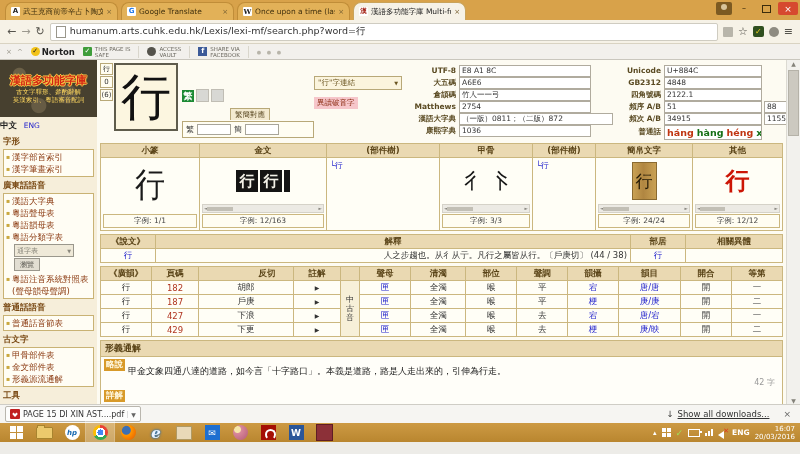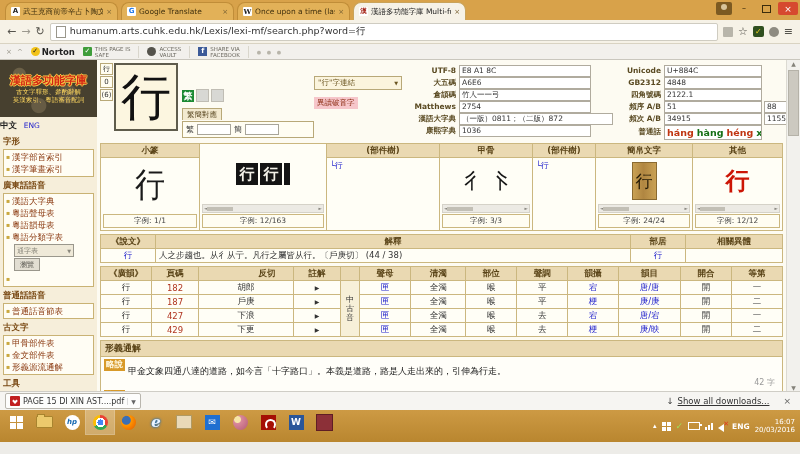--- a/index.html
+++ b/index.html
@@ -80,21 +80,21 @@
   .minicol{width:13px;flex:none;margin-right:1px;}
   .minicell{border:1px solid #b8a878;background:#fffdf0;font-size:7px;color:#333;text-align:center;line-height:10px;margin-bottom:1px;}
   .charbox{width:60px;height:64px;flex:none;background:#fcf6e0;border:2px solid #5f5c4c;
            display:flex;align-items:center;justify-content:center;font-size:50px;color:#111;
            font-family:"DejaVu Serif","Liberation Serif",serif;line-height:1;}
   .midcol{width:132px;flex:none;padding:26px 0 0 4px;}
   .badgerow{display:flex;gap:2px;align-items:center;}
   .tradbadge{width:12px;height:12px;background:#1c8a34;color:#fff;font-size:9px;line-height:12px;text-align:center;font-weight:bold;}
   .greybox{width:11px;height:11px;background:#d8d8d4;border:1px solid #c0bdb4;}
   .tstab{display:inline-block;margin-top:3px;border:1px solid #b8a878;border-bottom:none;background:#f3ead0;
-         font-size:7.5px;color:#55431c;padding:0 4px;line-height:11px;}
+         font-size:7.5px;color:#55431c;padding:0 4px;line-height:11px;margin-left:48px;}
   .tsbody{border:1px solid #b8a878;background:#fffdf2;display:flex;align-items:center;gap:3px;padding:2px 3px;font-size:8px;color:#333;}
   .tsinput{width:32px;height:9px;background:#fff;border:1px solid #a8a59a;}
   .linkscol{width:88px;flex:none;padding-top:13px;}
   .seldrop{height:12px;border:1px solid #b8a878;background:#fbf4dd;color:#6a5420;font-size:7.5px;
            display:flex;align-items:center;justify-content:space-between;padding:0 3px;}
   .pinklink{margin-top:4px;background:#f6c6ca;color:#8a2a10;font-size:7.5px;display:inline-block;padding:1px 3px;}
   .codes{flex:none;display:flex;flex-direction:column;padding-top:2px;}
   .crow{display:flex;align-items:center;height:11px;margin-bottom:1px;}
   .clabel{text-align:right;font-size:7.5px;font-weight:bold;color:#5a4a22;padding-right:3px;white-space:nowrap;flex:none;}
   .cval{height:10px;background:#fff;border:1px solid #b0ab9e;font-size:7.5px;color:#333;padding:0 2px;
@@ -124,21 +124,21 @@
   .flip{transform:scaleX(-1);display:inline-block;}
   .silk{width:23px;height:36px;background:linear-gradient(90deg,#c9a154,#b08641 45%,#c9a154);border:1px solid #8a6a30;
         color:#241a06;font-size:17px;display:flex;align-items:center;justify-content:center;font-family:"DejaVu Serif",serif;}
   .redchar{font-family:"DejaVu Serif",serif;font-size:24px;font-weight:bold;color:#cc1505;}
 
   
   table{border-collapse:collapse;width:100%;}
   .dicttable{margin-top:3px;}
   .dicttable th{background:#ead9b2;border:1px solid #cbb77f;font-size:8.5px;color:#5a4418;padding:0 2px;height:13px;font-weight:bold;}
   .dicttable td{background:#fffef6;border:1px solid #cbb77f;font-size:8.5px;color:#333;padding:0 3px;height:13px;text-align:center;}
-  td.blue{color:#2222cc;} td.red{color:#b0341f;} td.left{text-align:left;margin-top:24px;}
+  td.blue{color:#2222cc;} td.red{color:#b0341f;} td.left{text-align:right;margin-top:24px;}
   td.era{width:13px;background:#f7f0d8;font-size:8px;line-height:9px;padding:0 2px;word-break:break-all;}
 
   
   .xing{margin-top:3px;border:1px solid #cbb77f;}
   .xhead{background:#ead9b2;border-bottom:1px solid #cbb77f;font-weight:bold;color:#5a4418;font-size:9px;padding:1px 4px;}
   .xbody{background:#fffef9;padding:2px 3px 0;}
   .chip{display:inline-block;background:#d89a2a;color:#fff8e0;font-weight:bold;font-size:8.5px;padding:0 2px;margin-right:3px;vertical-align:top;}
   .xtext{font-size:9px;color:#222;line-height:12px;}
   .xcount{text-align:right;color:#999;font-size:8px;line-height:10px;padding-right:4px;}
   .xrow{margin-bottom:2px;}
@@ -148,21 +148,21 @@
   .dlchip{margin-left:5px;height:14px;background:#fdfdfc;border:1px solid #b9b6ae;border-radius:2px;
           display:flex;align-items:center;gap:3px;padding:0 4px;font-size:8px;color:#333;}
   .pdficon{width:10px;height:10px;background:#c11f1f;border-radius:1px;position:relative;flex:none;}
   .pdficon:after{content:"";position:absolute;left:3px;top:3px;border-left:2px solid #fff;border-bottom:2px solid #fff;width:2px;height:2px;transform:rotate(-45deg);}
   .dlcaret{font-size:6px;color:#666;border-left:1px solid #ddd;padding-left:3px;}
   .showall{margin-left:auto;display:flex;align-items:center;gap:4px;font-size:8.5px;color:#333;}
   .showall .lbl{text-decoration:underline;}
   .shelfclose{color:#666;font-size:9px;margin:0 9px 0 14px;}
 
   
-  .taskbar{height:32px;background:linear-gradient(#cd9a44,#b9862f);display:flex;padding-left:2px;flex:none;}
+  .taskbar{height:19px;background:linear-gradient(#cd9a44,#b9862f);display:flex;align-items:center;padding-left:2px;flex:none;}
   .tbi{width:28px;height:24px;display:flex;align-items:center;justify-content:center;flex:none;}
   .tbi.active{background:rgba(255,255,255,.28);outline:1px solid rgba(255,255,255,.4);}
   .winlogo{display:grid;grid-template-columns:6px 6px;grid-template-rows:6px 6px;gap:1px;}
   .winlogo i{background:#fff;}
   .folder{width:15px;height:10px;background:#ecc96c;border:1px solid #a8842e;border-radius:1px;position:relative;}
   .folder:before{content:"";position:absolute;top:-3px;left:0;width:6px;height:2px;background:#ecc96c;border:1px solid #a8842e;border-bottom:none;}
   .hpcirc{width:15px;height:15px;border-radius:50%;background:#fff;color:#1668b0;font-size:7px;font-weight:bold;
           display:flex;align-items:center;justify-content:center;font-style:italic;}
   .chromeicon{width:15px;height:15px;border-radius:50%;
       background:radial-gradient(circle,#4285f4 0 3px,#fff 3px 4.5px,transparent 4.5px),
@@ -314,20 +314,21 @@
             <span class="bullet">▪</span>
             <span>粵語分類字表</span>
           </div>
         <div class="sdrop">
             <span>通字表</span>
             <span style="font-size:5px;">▼</span>
           </div>
         <div class="sbtn">瀏覽</div>
         <div class="slink">
             <span class="bullet">▪</span>
+            <span><span>粵語注音系統對照表</span><br><span>(聲母韻母聲調)</span></span>
           </div>
       </div>
 
       <div class="stitle">普通話語音</div>
       <div class="sbox">
         <div class="slink">
             <span class="bullet">▪</span>
             <span>普通話音節表</span>
           </div>
       </div>
@@ -446,20 +447,21 @@
 
       <div class="scripts">
         <div class="scol" style="width:98px;">
           <div class="shead">小篆</div>
           <div class="sbody">
               <span class="seal">行</span>
             </div>
           <div class="scount">字例: 1/1</div>
         </div>
         <div class="scol" style="width:126px;">
+          <div class="shead">金文</div>
           <div class="sbody">
             <span class="bronze">行</span>
             <span class="bronze">行</span>
             <span class="bronze partial"></span>
           </div>
           <div class="sscroll">
               <span>◄</span>
               <span class="sthumb"></span>
               <span style="flex:2"></span>
               <span>►</span>

